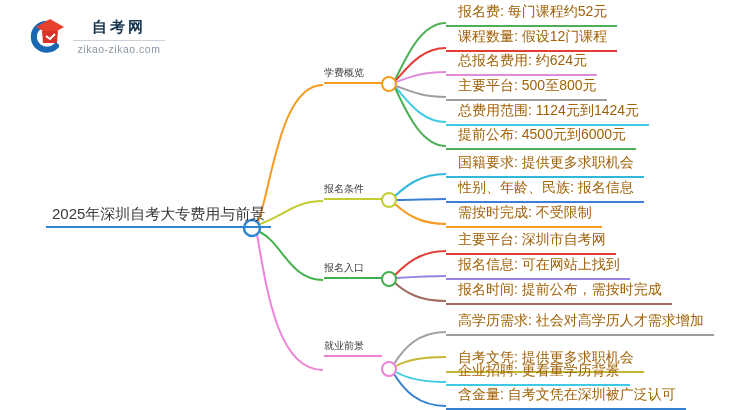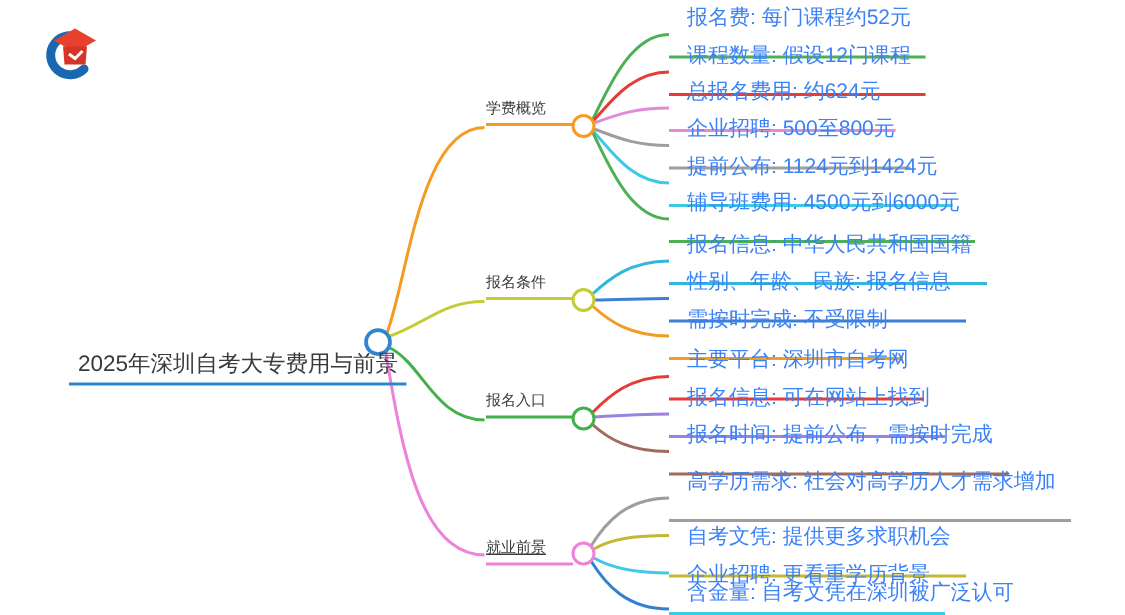--- a/index.html
+++ b/index.html
@@ -15,21 +15,21 @@
     left:46px;top:204px;font-size:15px;line-height:20px;
     padding:0 6px 2px 6px;border-bottom:2.5px solid #2e86d0;
     color:#3a3a3a;
   }
   .branch-node{
     width:58px;height:19px;line-height:19px;font-size:10px;
     border-bottom:2px solid #be185d;left:324px;color:#3a3a3a;
   }
   .leaf-node{
     left:446px;height:19px;line-height:19px;font-size:14px;
-    padding:0 10px 16px 12px;border-bottom:2px solid #999;color:#3b82f6;
+    padding:0 10px 4px 12px;border-bottom:2px solid #999;color:#a16207;
   }
   .logo{position:absolute;left:26px;top:16px;display:flex;align-items:center;gap:7px;}
   .logo-text{display:flex;flex-direction:column;align-items:center;}
   .logo-name{font-size:15px;font-weight:700;color:#16344e;letter-spacing:3px;}
   .logo-divider{width:92px;border-top:1px solid #c9d2da;margin:3px 0 2px 0;}
   .logo-url{font-size:10.5px;color:#8d98a2;letter-spacing:0.5px;}
 </style>
 </head>
 <body>
 
@@ -70,40 +70,45 @@
   </g>
 </svg>
 
 <div class="logo">
   <svg width="40" height="40" viewBox="0 0 40 40">
     <path d="M 28,10 A 13,13 0 1 0 30,30" fill="none" stroke="#1a68b2" stroke-width="6" stroke-linecap="round"></path>
     <polygon points="24,3 38,11 24,19 10,11" fill="#e8402f"></polygon>
     <polygon points="16,15 32,15 31,27 17,27" fill="#d63426"></polygon>
     <polyline points="20,20 24,23 29,18" fill="none" stroke="#ffffff" stroke-width="2"></polyline>
   </svg>
+  <div class="logo-text">
+    <div class="logo-name">自考网</div>
+    <div class="logo-divider"></div>
+    <div class="logo-url">zikao-zikao.com</div>
+  </div>
 </div>
 
-<div class="node root-node" style="border-bottom-color: rgb(46, 134, 208); margin-top: 29px;">2025年深圳自考大专费用与前景</div>
+<div class="node root-node" style="border-bottom-color: rgb(46, 134, 208);">2025年深圳自考大专费用与前景</div>
 
 <div class="node branch-node" style="top: 63px; border-bottom-color: rgb(245, 155, 34);">学费概览</div>
 <div class="node branch-node" style="top: 179px; border-bottom-color: rgb(195, 204, 51);">报名条件</div>
 <div class="node branch-node" style="top: 258px; border-bottom-color: rgb(68, 176, 76);">报名入口</div>
-<div class="node branch-node" style="top: 356px; border-bottom-color: rgb(238, 130, 216); text-decoration: underline;">就业前景</div>
+<div class="node branch-node" style="top: 336px; border-bottom-color: rgb(238, 130, 216);">就业前景</div>
 
 <div class="node leaf-node" style="top: 2px; border-bottom-color: rgb(78, 176, 85);">报名费: 每门课程约52元</div>
 <div class="node leaf-node" style="top: 27px; border-bottom-color: rgb(229, 60, 53);">课程数量: 假设12门课程</div>
 <div class="node leaf-node" style="top: 51px; border-bottom-color: rgb(224, 139, 217); text-align: right;">总报名费用: 约624元</div>
-<div class="node leaf-node" style="top: 76px; border-bottom-color: rgb(158, 158, 158);">企业招聘: 500至800元</div>
-<div class="node leaf-node" style="top: 101px; border-bottom-color: rgb(62, 201, 230);">提前公布: 1124元到1424元</div>
-<div class="node leaf-node" style="top: 125px; border-bottom-color: rgb(78, 176, 85);">辅导班费用: 4500元到6000元</div>
+<div class="node leaf-node" style="top: 76px; border-bottom-color: rgb(158, 158, 158);">主要平台: 500至800元</div>
+<div class="node leaf-node" style="top: 101px; border-bottom-color: rgb(62, 201, 230);">总费用范围: 1124元到1424元</div>
+<div class="node leaf-node" style="top: 125px; border-bottom-color: rgb(78, 176, 85);">提前公布: 4500元到6000元</div>
 
-<div class="node leaf-node" style="top: 153px; border-bottom-color: rgb(48, 184, 220);">报名信息: 中华人民共和国国籍</div>
+<div class="node leaf-node" style="top: 153px; border-bottom-color: rgb(48, 184, 220);">国籍要求: 提供更多求职机会</div>
 <div class="node leaf-node" style="top: 178px; border-bottom-color: rgb(61, 127, 212);">性别、年龄、民族: 报名信息</div>
 <div class="node leaf-node" style="top: 203px; border-bottom-color: rgb(245, 155, 34);">需按时完成: 不受限制</div>
 
 <div class="node leaf-node" style="top: 230px; border-bottom-color: rgb(229, 60, 53);">主要平台: 深圳市自考网</div>
 <div class="node leaf-node" style="top: 255px; border-bottom-color: rgb(154, 130, 226);">报名信息: 可在网站上找到</div>
 <div class="node leaf-node" style="top: 280px; border-bottom-color: rgb(161, 106, 94);">报名时间: 提前公布，需按时完成</div>
 
 <div class="node leaf-node" style="top: 311px; border-bottom-color: rgb(158, 158, 158);">高学历需求: 社会对高学历人才需求增加</div>
 <div class="node leaf-node" style="top: 348px; border-bottom-color: rgb(196, 184, 50);">自考文凭: 提供更多求职机会</div>
-<div class="node leaf-node" style="top: 361px; border-bottom-color: rgb(62, 201, 230); margin-top: 12px;">企业招聘: 更看重学历背景</div>
+<div class="node leaf-node" style="top: 361px; border-bottom-color: rgb(62, 201, 230);">企业招聘: 更看重学历背景</div>
 <div class="node leaf-node" style="top: 385px; border-bottom-color: rgb(51, 127, 208);">含金量: 自考文凭在深圳被广泛认可</div>
 
 </body></html>

